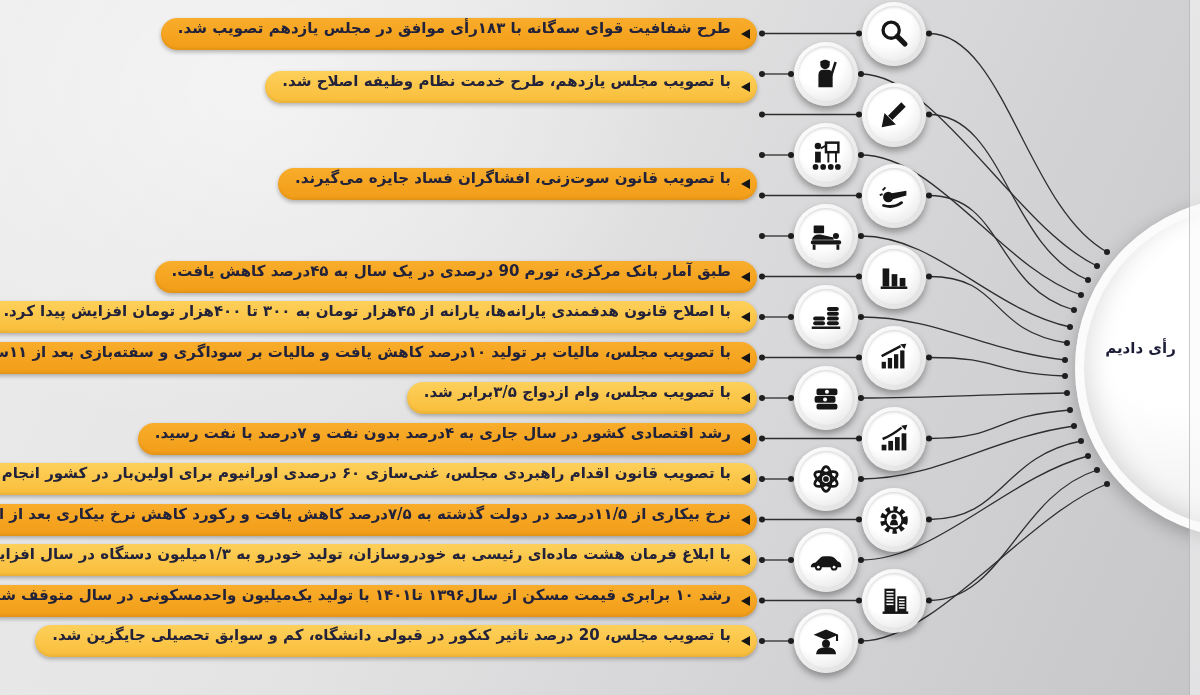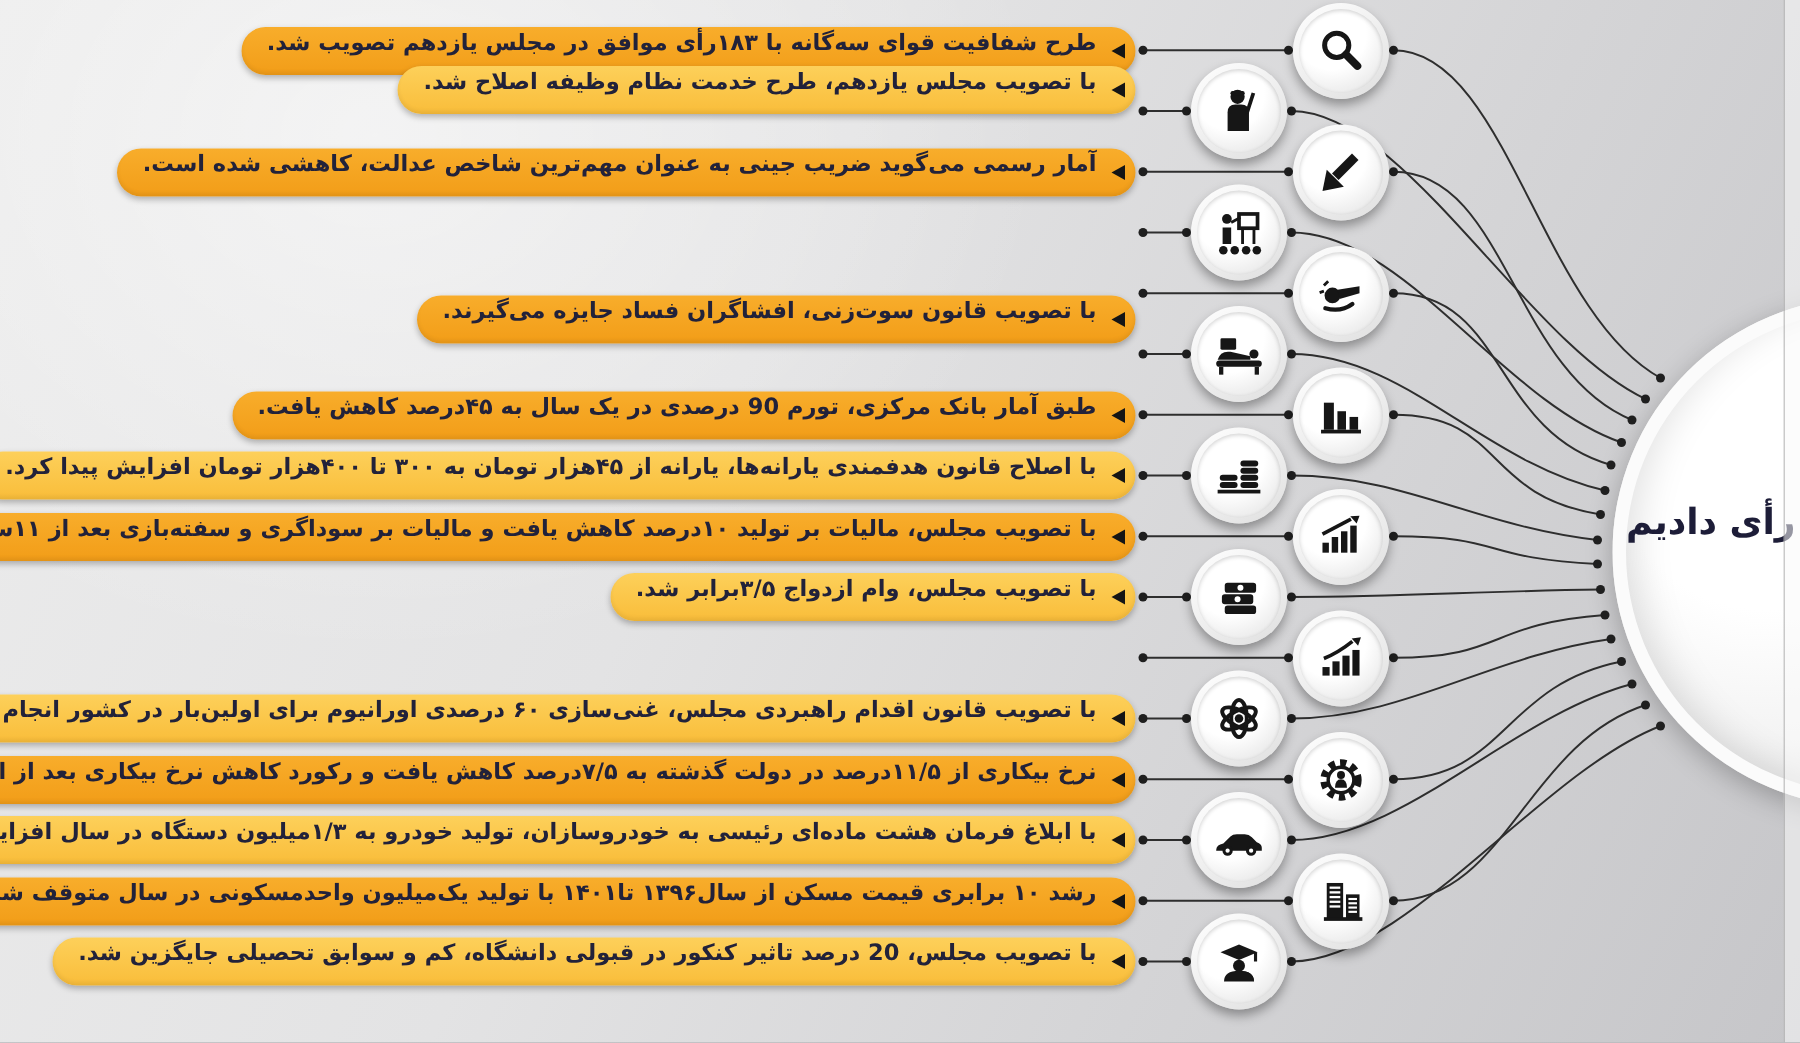--- a/index.html
+++ b/index.html
@@ -50,21 +50,21 @@
   .glyph-stroke{fill:none;stroke:#161616;}
   
   .hub{
     position:absolute;left:1075px;top:198px;width:340px;height:340px;border-radius:50%;z-index:1;
     background:radial-gradient(circle at 30% 32%,#ffffff 30%,#f4f4f4 55%,#dddddd 82%,#d2d2d2 100%);
     box-shadow:inset 0 0 0 9px #fbfbfb, inset 14px -4px 26px rgba(0,0,0,.13), 0 5px 18px rgba(0,0,0,.25);
   }
   .hub-label{
     position:absolute;left:1083px;top:333px;width:115px;z-index:5;
     text-align:center;direction:rtl;color:#1d1d38;font-weight:bold;
-    font-size:24px;line-height:31px;
+    font-size:15px;line-height:31px;
   }
   .edge-strip{
     position:absolute;left:1189px;top:0;width:11px;height:695px;z-index:6;
     background:rgba(250,250,250,.55);border-left:1px solid rgba(110,110,110,.35);
   }
 </style>
 </head>
 <body>
 
 <div class="stage">
@@ -198,40 +198,40 @@
         <circle cx="762" cy="641" r="3"></circle>
         <circle cx="791" cy="641" r="3"></circle>
         <circle cx="861" cy="641" r="3"></circle>
         <circle cx="1107" cy="484" r="3"></circle>
       </g>
   </svg>
 
   <div class="pill dark" style="top:17.5px">
       <span>طرح شفافیت قوای سه‌گانه با ۱۸۳رأی موافق در مجلس یازدهم تصویب شد.</span>
     </div>
-  <div class="pill light" style="top:44px">
+  <div class="pill light" style="top:71px">
       <span>با تصویب مجلس یازدهم، طرح خدمت نظام وظیفه اصلاح شد.</span>
     </div>
-  <div class="pill dark" style="top:98.5px">
-      <span>آمار رسمی می‌گوید ضریب جینی به عنوان مهم‌ترین شاخص عدالت، کاهشی شده است.</span>
-    </div>
-  <div class="pill dark" style="top:197px">
+  <div class="pill dark" style="top:168px">
       <span>با تصویب قانون سوت‌زنی، افشاگران فساد جایزه می‌گیرند.</span>
     </div>
   <div class="pill dark" style="top:260.5px">
       <span>طبق آمار بانک مرکزی، تورم 90 درصدی در یک سال به ۴۵درصد کاهش یافت.</span>
     </div>
   <div class="pill light" style="top:301px">
       <span>با اصلاح قانون هدفمندی یارانه‌ها، یارانه از ۴۵هزار تومان به ۳۰۰ تا ۴۰۰هزار تومان افزایش پیدا کرد.</span>
     </div>
   <div class="pill dark" style="top:341.5px">
       <span>با تصویب مجلس، مالیات بر تولید ۱۰درصد کاهش یافت و مالیات بر سوداگری و سفته‌بازی بعد از ۱۱سال اجرا شد.</span>
     </div>
   <div class="pill light" style="top:382px">
       <span>با تصویب مجلس، وام ازدواج ۳/۵برابر شد.</span>
+    </div>
+  <div class="pill dark" style="top:422.5px">
+      <span>رشد اقتصادی کشور در سال جاری به ۴درصد بدون نفت و ۷درصد با نفت رسید.</span>
     </div>
   <div class="pill light" style="top:463px">
       <span>با تصویب قانون اقدام راهبردی مجلس، غنی‌سازی ۶۰ درصدی اورانیوم برای اولین‌بار در کشور انجام شد.</span>
     </div>
   <div class="pill dark" style="top:503.5px">
       <span>نرخ بیکاری از ۱۱/۵درصد در دولت گذشته به ۷/۵درصد کاهش یافت و رکورد کاهش نرخ بیکاری بعد از انقلاب شکسته شد.</span>
     </div>
   <div class="pill light" style="top:544px">
       <span>با ابلاغ فرمان هشت ماده‌ای رئیسی به خودروسازان، تولید خودرو به ۱/۳میلیون دستگاه در سال افزایش یافت.</span>
     </div>

